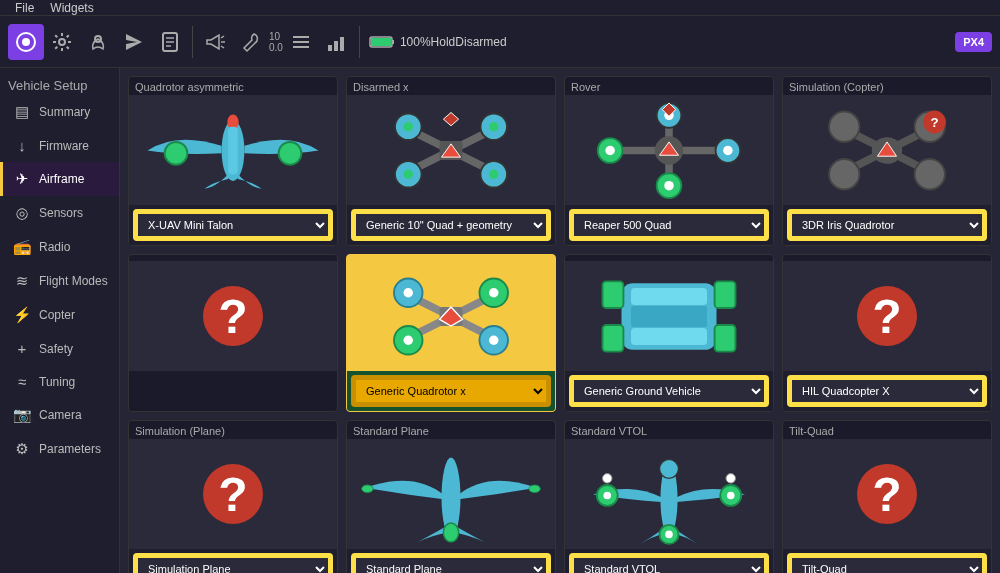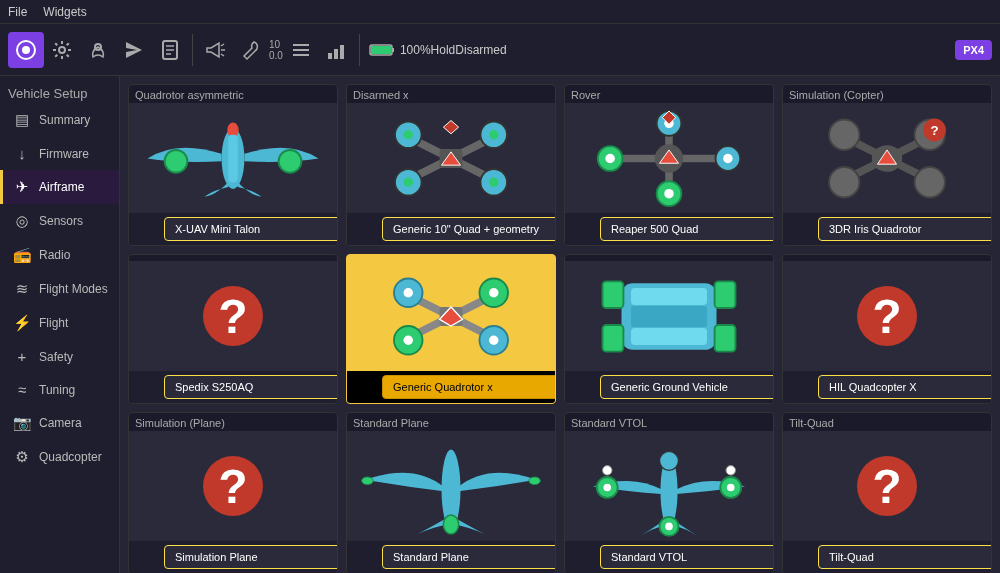--- a/index.html
+++ b/index.html
@@ -13,23 +13,23 @@
       overflow: hidden;
       display: flex;
       flex-direction: column;
     }
 
     
     .menubar {
       background: #1e1e2e;
       display: flex;
       align-items: center;
-      padding: 2px 8px;
+      padding: 2px 15px;
       gap: 16px;
-      height: 24px;
+      height: 16px;
       border-bottom: 1px solid #333;
     }
     .menubar span {
       color: #ccc;
       font-size: 12px;
       cursor: pointer;
     }
 
     
     .toolbar {
@@ -171,26 +171,25 @@
     }
 
     .card-footer {
       background: #1e1e2e;
       padding: 4px;
     }
     .card-footer select {
       width: 100%;
       background: #2a2a3a;
       color: #fff;
-      border: 1px solid #fde047;
+      border: 5px solid #fde047;
       padding: 4px 6px;
       font-size: 11px;
       border-radius: 4px;
       cursor: pointer;
-      margin-left: 31px;
     }
 
     
     .question-mark {
       font-size: 48px;
       color: #fff;
       background: #c0392b;
       width: 60px;
       height: 60px;
       border-radius: 50%;
@@ -309,37 +308,37 @@
     <div class="sidebar-item">
       <span class="icon">📻</span>
       <span>Radio</span>
     </div>
     <div class="sidebar-item">
       <span class="icon">≋</span>
       <span>Flight Modes</span>
     </div>
     <div class="sidebar-item">
       <span class="icon">⚡</span>
-      <span>Flight</span>
+      <span>Copter</span>
     </div>
     <div class="sidebar-item">
       <span class="icon">+</span>
       <span>Safety</span>
     </div>
     <div class="sidebar-item">
       <span class="icon">≈</span>
       <span>Tuning</span>
     </div>
     <div class="sidebar-item">
       <span class="icon">📷</span>
       <span>Camera</span>
     </div>
     <div class="sidebar-item">
       <span class="icon">⚙</span>
-      <span>Quadcopter</span>
+      <span>Parameters</span>
     </div>
   </div>
 
   <div class="content">
     <div class="airframe-grid">
 
       <div class="airframe-card">
         <div class="card-category">Quadrotor asymmetric</div>
         <div class="card-image">
           <svg viewBox="0 0 200 110" width="190" height="105">
@@ -458,25 +457,20 @@
             <option>3DR Iris Quadrotor</option>
           </select>
         </div>
       </div>
 
       <div class="airframe-card">
         <div class="card-category"></div>
         <div class="card-image">
           <div class="question-mark">?</div>
         </div>
-        <div class="card-footer">
-          <select>
-            <option>Spedix S250AQ</option>
-          </select>
-        </div>
       </div>
 
       <div class="airframe-card selected">
         <div class="card-category" style="color:#333;"></div>
         <div class="card-image" style="background:#f5c842;">
           <svg viewBox="0 0 200 110" width="190" height="105">
 
             <line x1="60" y1="35" x2="140" y2="75" stroke="#888" stroke-width="8" stroke-linecap="round"></line>
             <line x1="140" y1="35" x2="60" y2="75" stroke="#888" stroke-width="8" stroke-linecap="round"></line>
 
@@ -488,21 +482,21 @@
             <circle cx="145" cy="30" r="15" fill="#2ecc71" stroke="#1a8a4a" stroke-width="2"></circle>
             <circle cx="55" cy="80" r="15" fill="#2ecc71" stroke="#1a8a4a" stroke-width="2"></circle>
             <circle cx="145" cy="80" r="15" fill="#4db8d4" stroke="#2a8090" stroke-width="2"></circle>
 
             <circle cx="55" cy="30" r="5" fill="#fff"></circle>
             <circle cx="145" cy="30" r="5" fill="#fff"></circle>
             <circle cx="55" cy="80" r="5" fill="#fff"></circle>
             <circle cx="145" cy="80" r="5" fill="#fff"></circle>
           </svg>
         </div>
-        <div class="card-footer" style="background:#000000;">
+        <div class="card-footer" style="background:#14532d;">
           <select style="background:#e8a800;color:#000;border-color:#c89000;">
             <option>Generic Quadrotor x</option>
           </select>
         </div>
       </div>
 
       <div class="airframe-card">
         <div class="card-category"></div>
         <div class="card-image">
           <svg viewBox="0 0 200 110" width="190" height="105">

